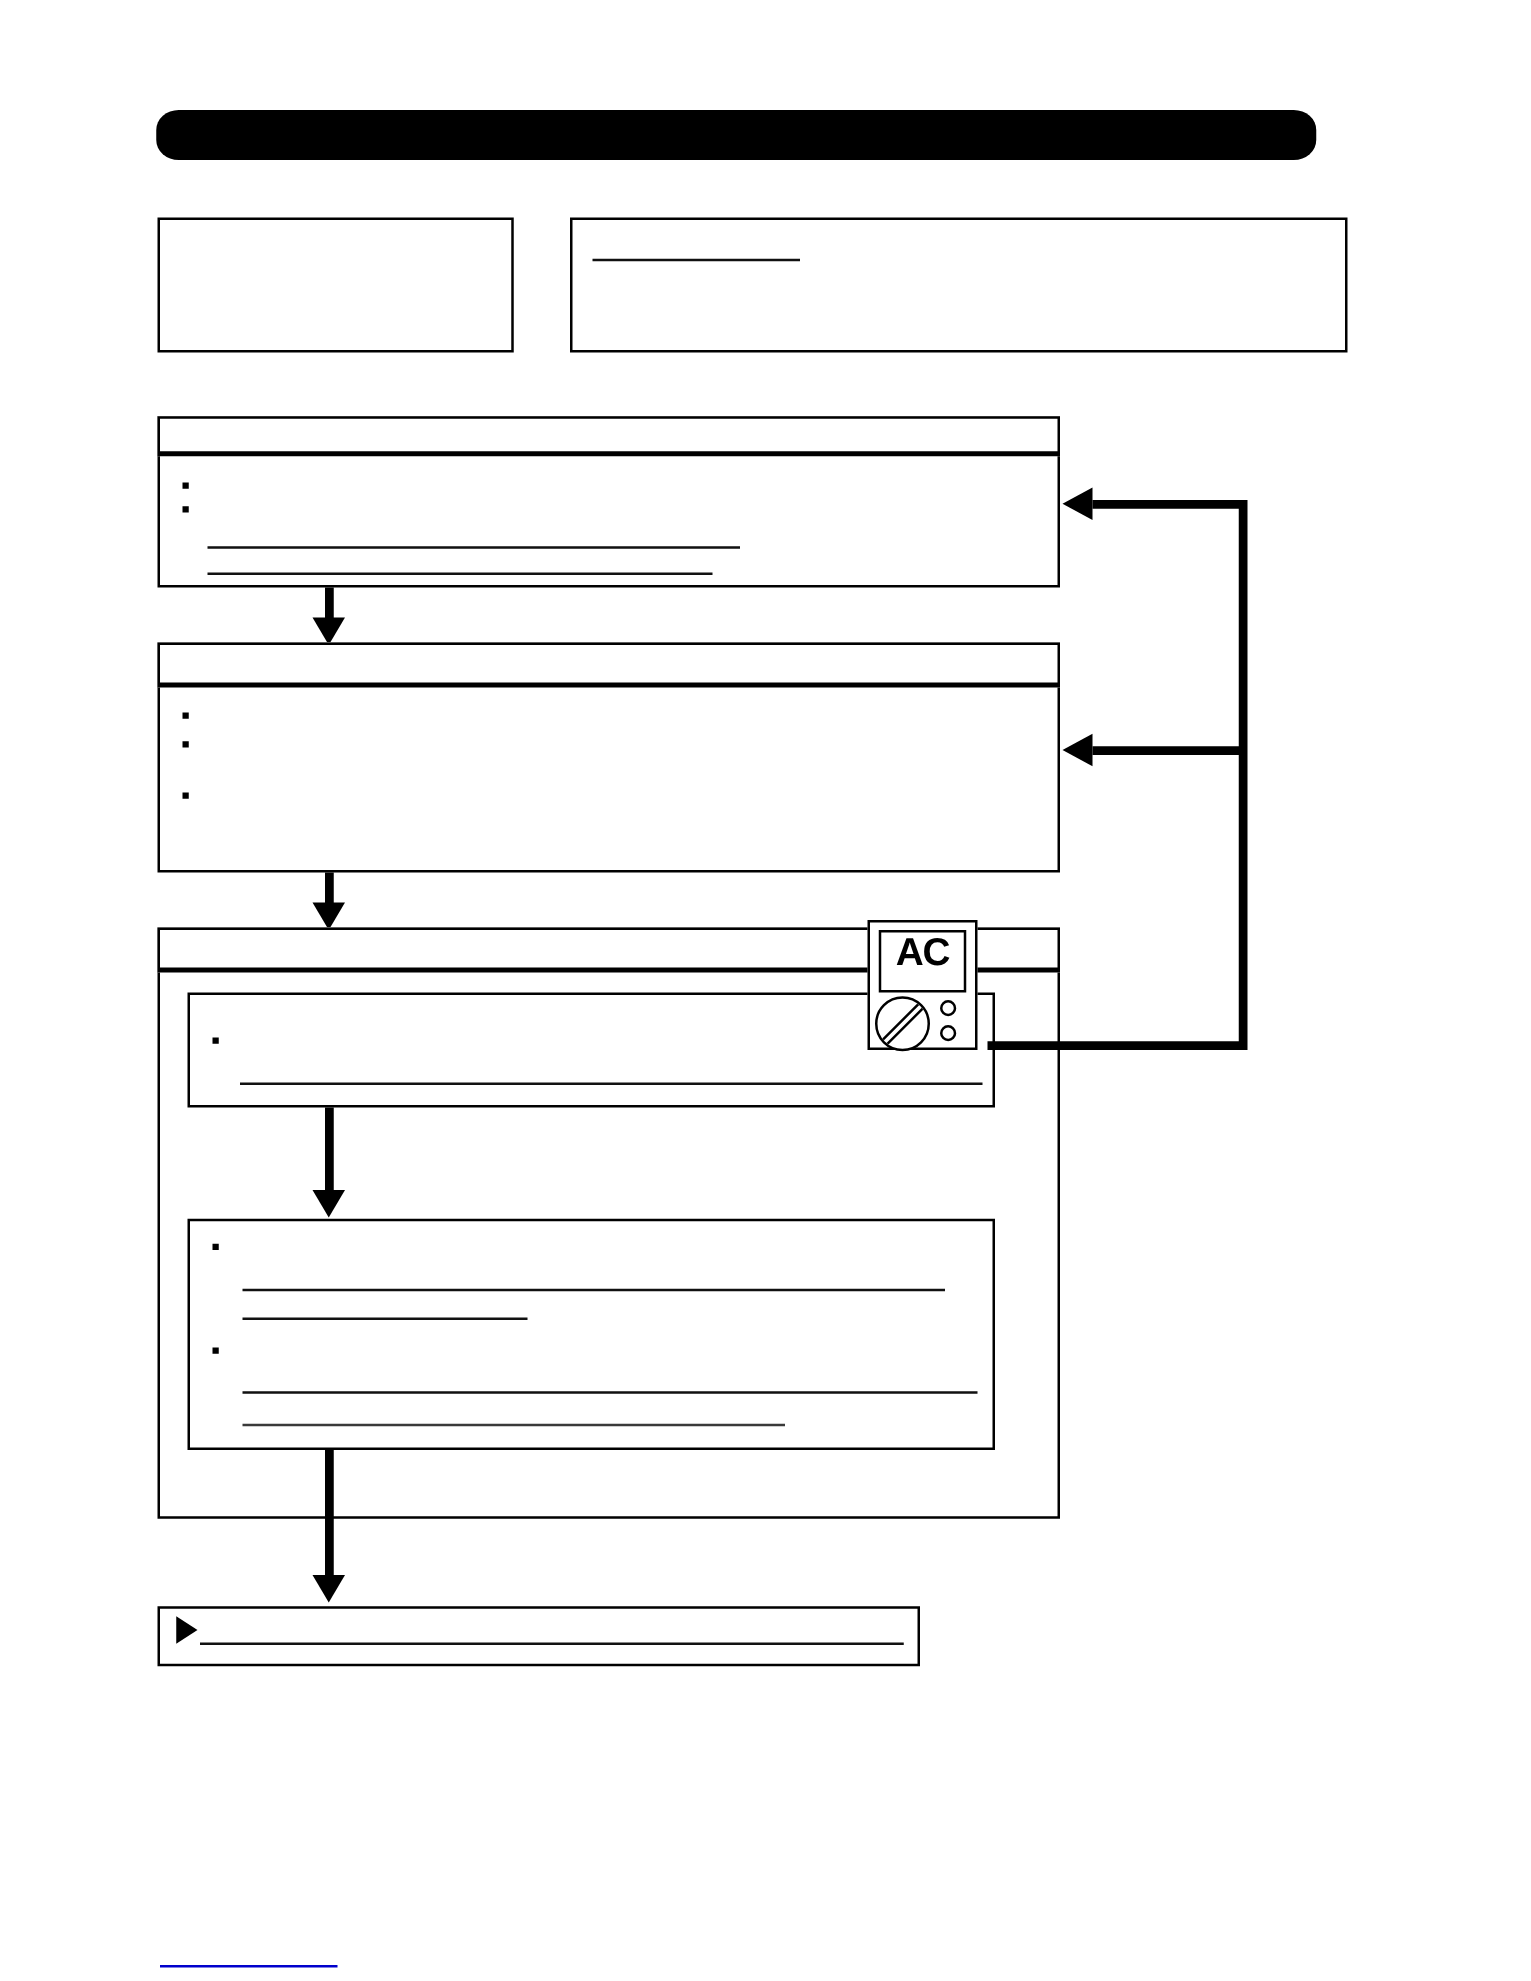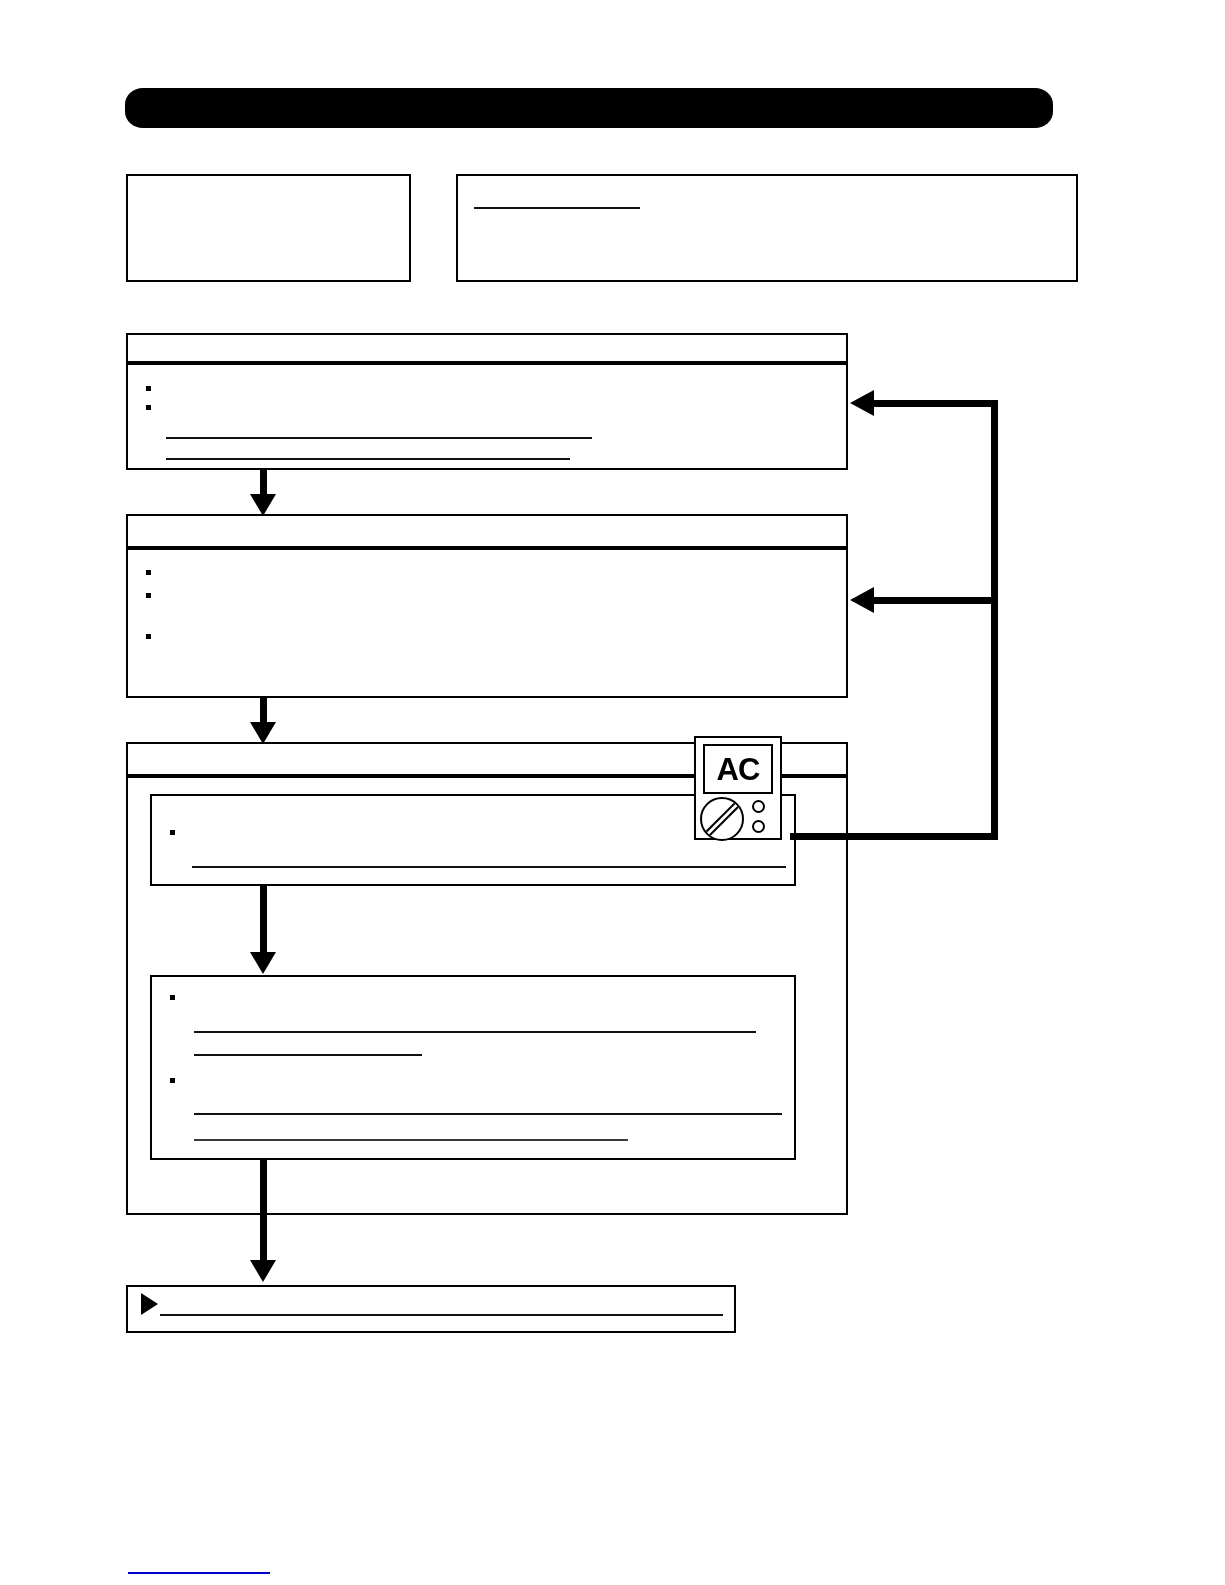--- a/index.html
+++ b/index.html
@@ -133,21 +133,21 @@
     box-sizing: border-box;
     background: #ffffff;
     border: 2.5px solid #000000;
   }
   .meter-display {
     position: absolute;
     box-sizing: border-box;
     background: #ffffff;
     border: 2.5px solid #000000;
     display: flex;
-    align-items: center;
+    align-items: flex-start;
     justify-content: center;
   }
   .meter-display .ac-text {
     font-family: "Liberation Sans", sans-serif;
     font-weight: bold;
     font-size: 31px;
     line-height: 31px;
     letter-spacing: -1px;
     color: #000000;
   }

